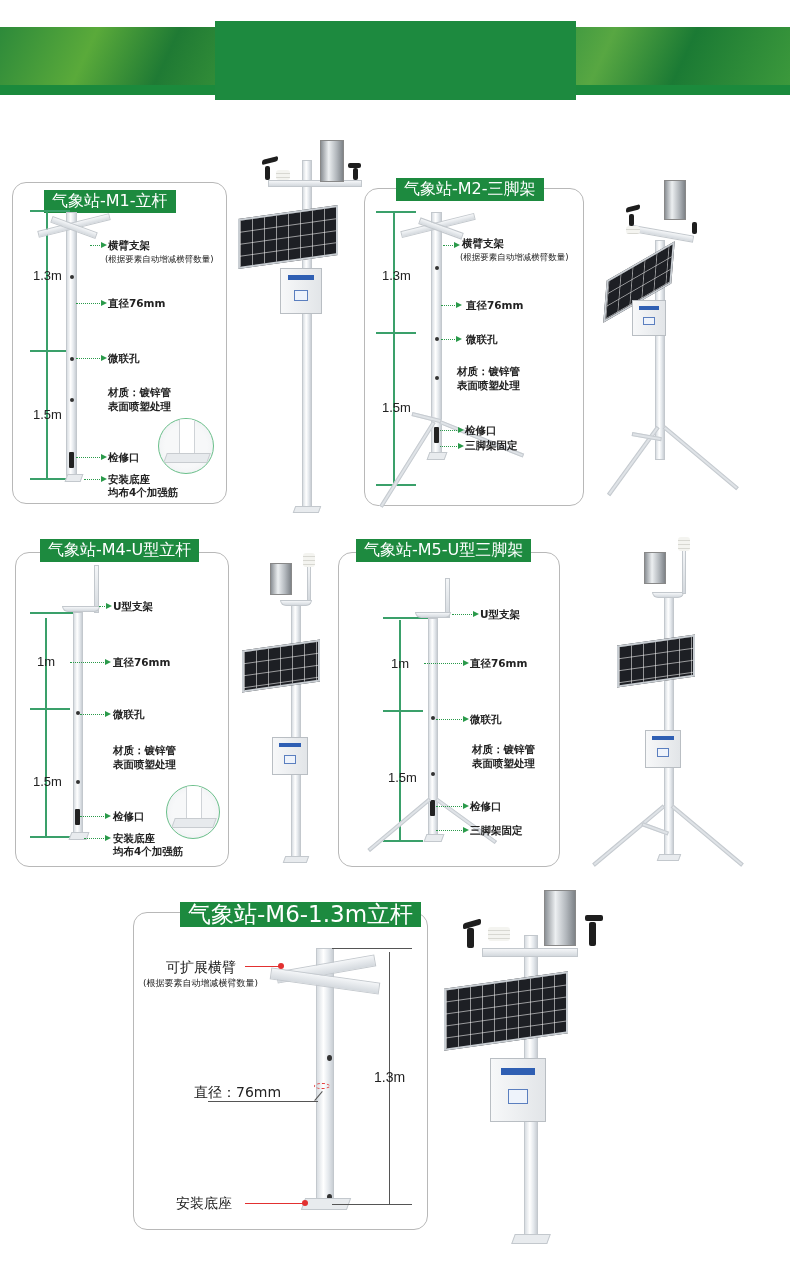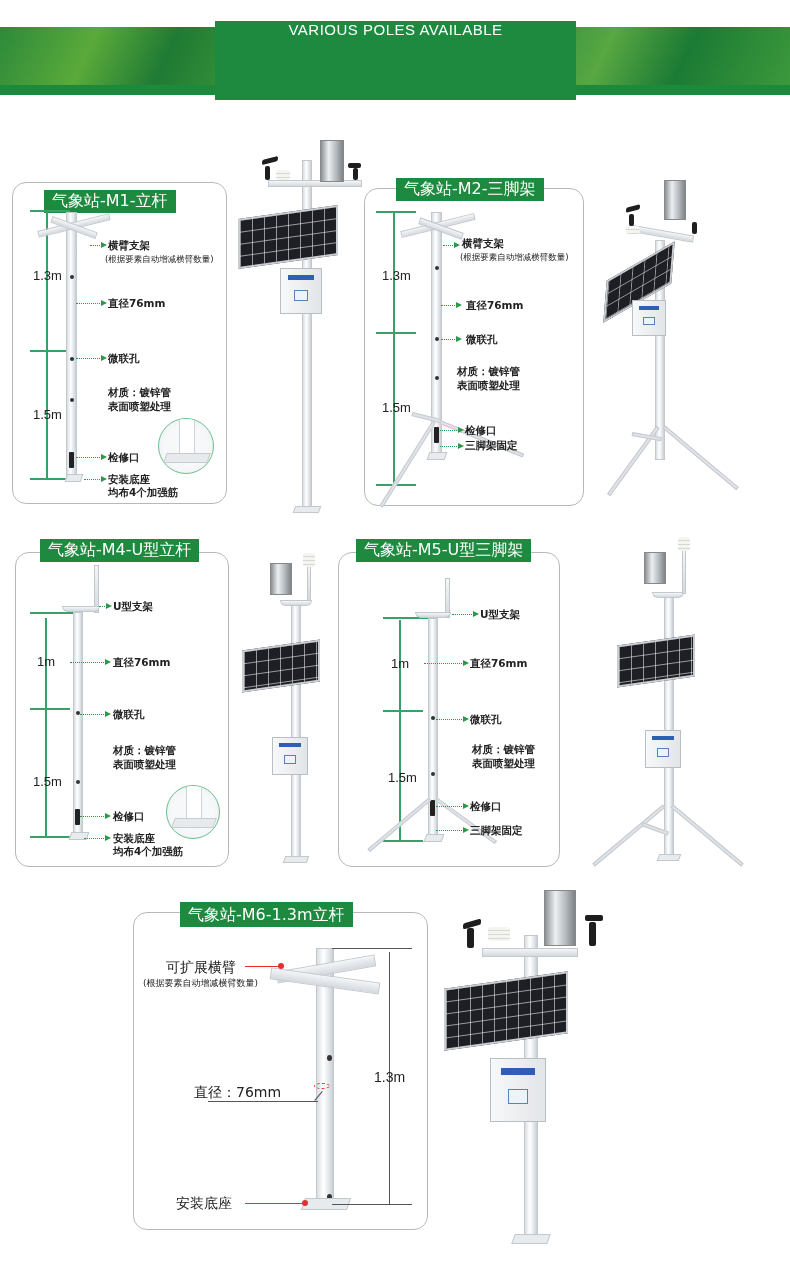--- a/index.html
+++ b/index.html
@@ -43,21 +43,20 @@
   .red-dot { position: absolute; width: 6px; height: 6px; border-radius: 50%; background: #e23030; }
   .gray-line { position: absolute; background: #555; }
 </style>
 </head>
 <body>
 
 <div class="banner-strip">
     <div class="stripe"></div>
   </div>
 <div class="banner-box">
-  <div class="banner-sub">VARIOUS POLES AVAILABLE</div>
 </div>
 
 <div class="card" style="left:12px; top:182px; width:215px; height:322px;"></div>
 <div class="card-title" style="left:44px; top:190px;">气象站-M1-立杆</div>
 <div>
   <div class="hline" style="left:30px; top:210px; width:40px;"></div>
   <div class="vline" style="left:46px; top:210px; height:140px;"></div>
   <div class="hline" style="left:30px; top:350px; width:40px;"></div>
   <div class="vline" style="left:46px; top:350px; height:128px;"></div>
   <div class="hline" style="left:30px; top:478px; width:40px;"></div>
@@ -256,21 +255,21 @@
   <div class="cabinet" style="left:645px; top:730px; width:36px; height:38px;">
       <div class="label"></div>
       <div class="screen"></div>
     </div>
   <div class="leg" style="left:664px; top:804px; width:92px; transform:rotate(140deg);"></div>
   <div class="leg" style="left:672px; top:804px; width:92px; transform:rotate(40deg);"></div>
   <div class="leg" style="left:642px; top:822px; width:28px; transform:rotate(20deg);"></div>
 </div>
 
 <div class="card" style="left:133px; top:912px; width:295px; height:318px;"></div>
-<div class="card-title" style="left:180px; top:902px; font-size:16px; height:25px; line-height:25px;">气象站-M6-1.3m立杆</div>
+<div class="card-title" style="left:180px; top:902px; font-size:23px; height:25px; line-height:25px;">气象站-M6-1.3m立杆</div>
 <div>
   <div class="pole" style="left:316px; top:948px; width:18px; height:254px;"></div>
   <div class="arm" style="left:276px; top:963px; width:100px; height:12px; transform:rotate(-10deg);"></div>
   <div class="arm" style="left:270px; top:975px; width:110px; height:12px; transform:rotate(8deg);"></div>
   <div class="hole" style="left:327px; top:1055px; width:5px; height:6px;"></div>
   <div class="hole" style="left:327px; top:1194px; width:5px; height:6px;"></div>
   <div class="base" style="left:303px; top:1198px; width:46px; height:12px;"></div>
   <div class="gray-line" style="left:332px; top:948px; width:80px; height:1px;"></div>
   <div class="gray-line" style="left:389px; top:952px; width:1px; height:252px;"></div>
   <div class="gray-line" style="left:332px; top:1204px; width:80px; height:1px;"></div>

